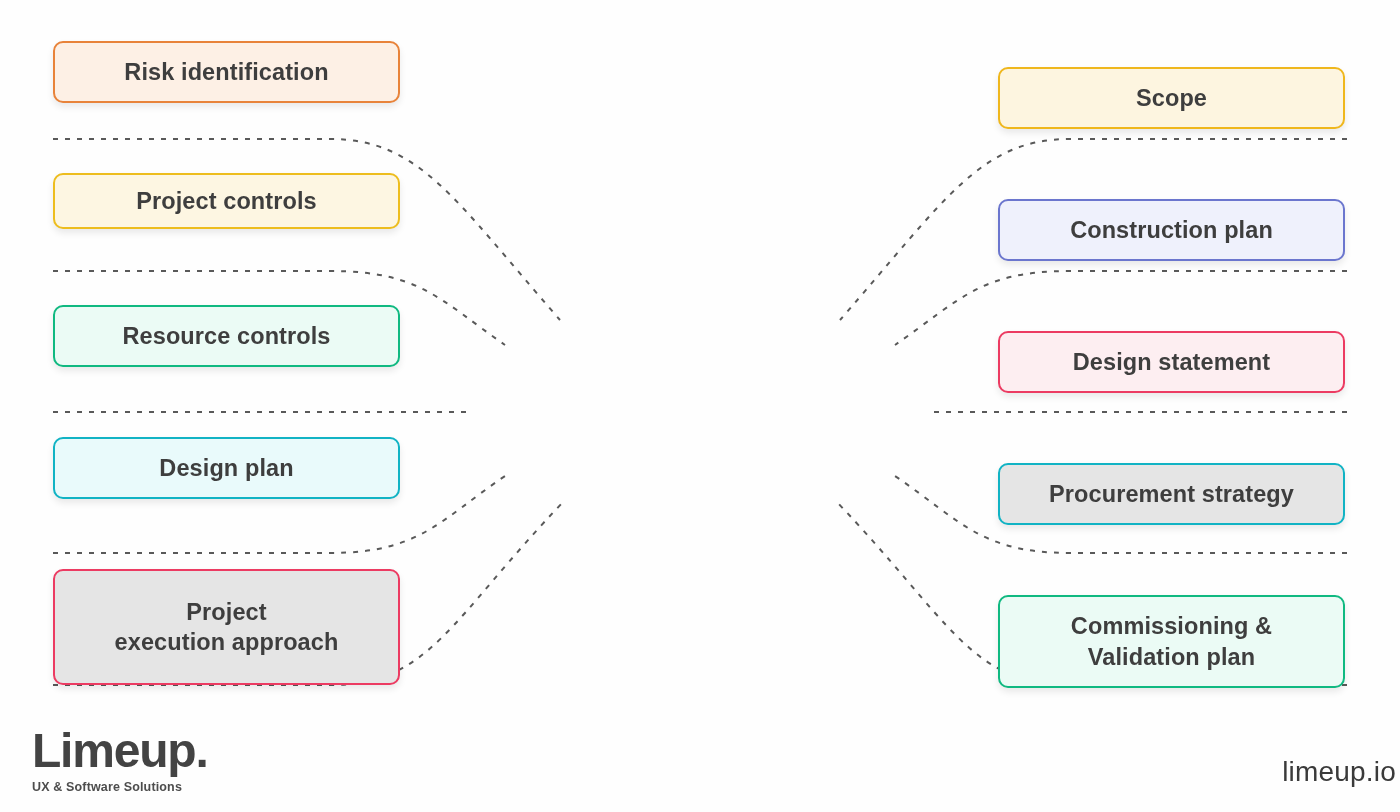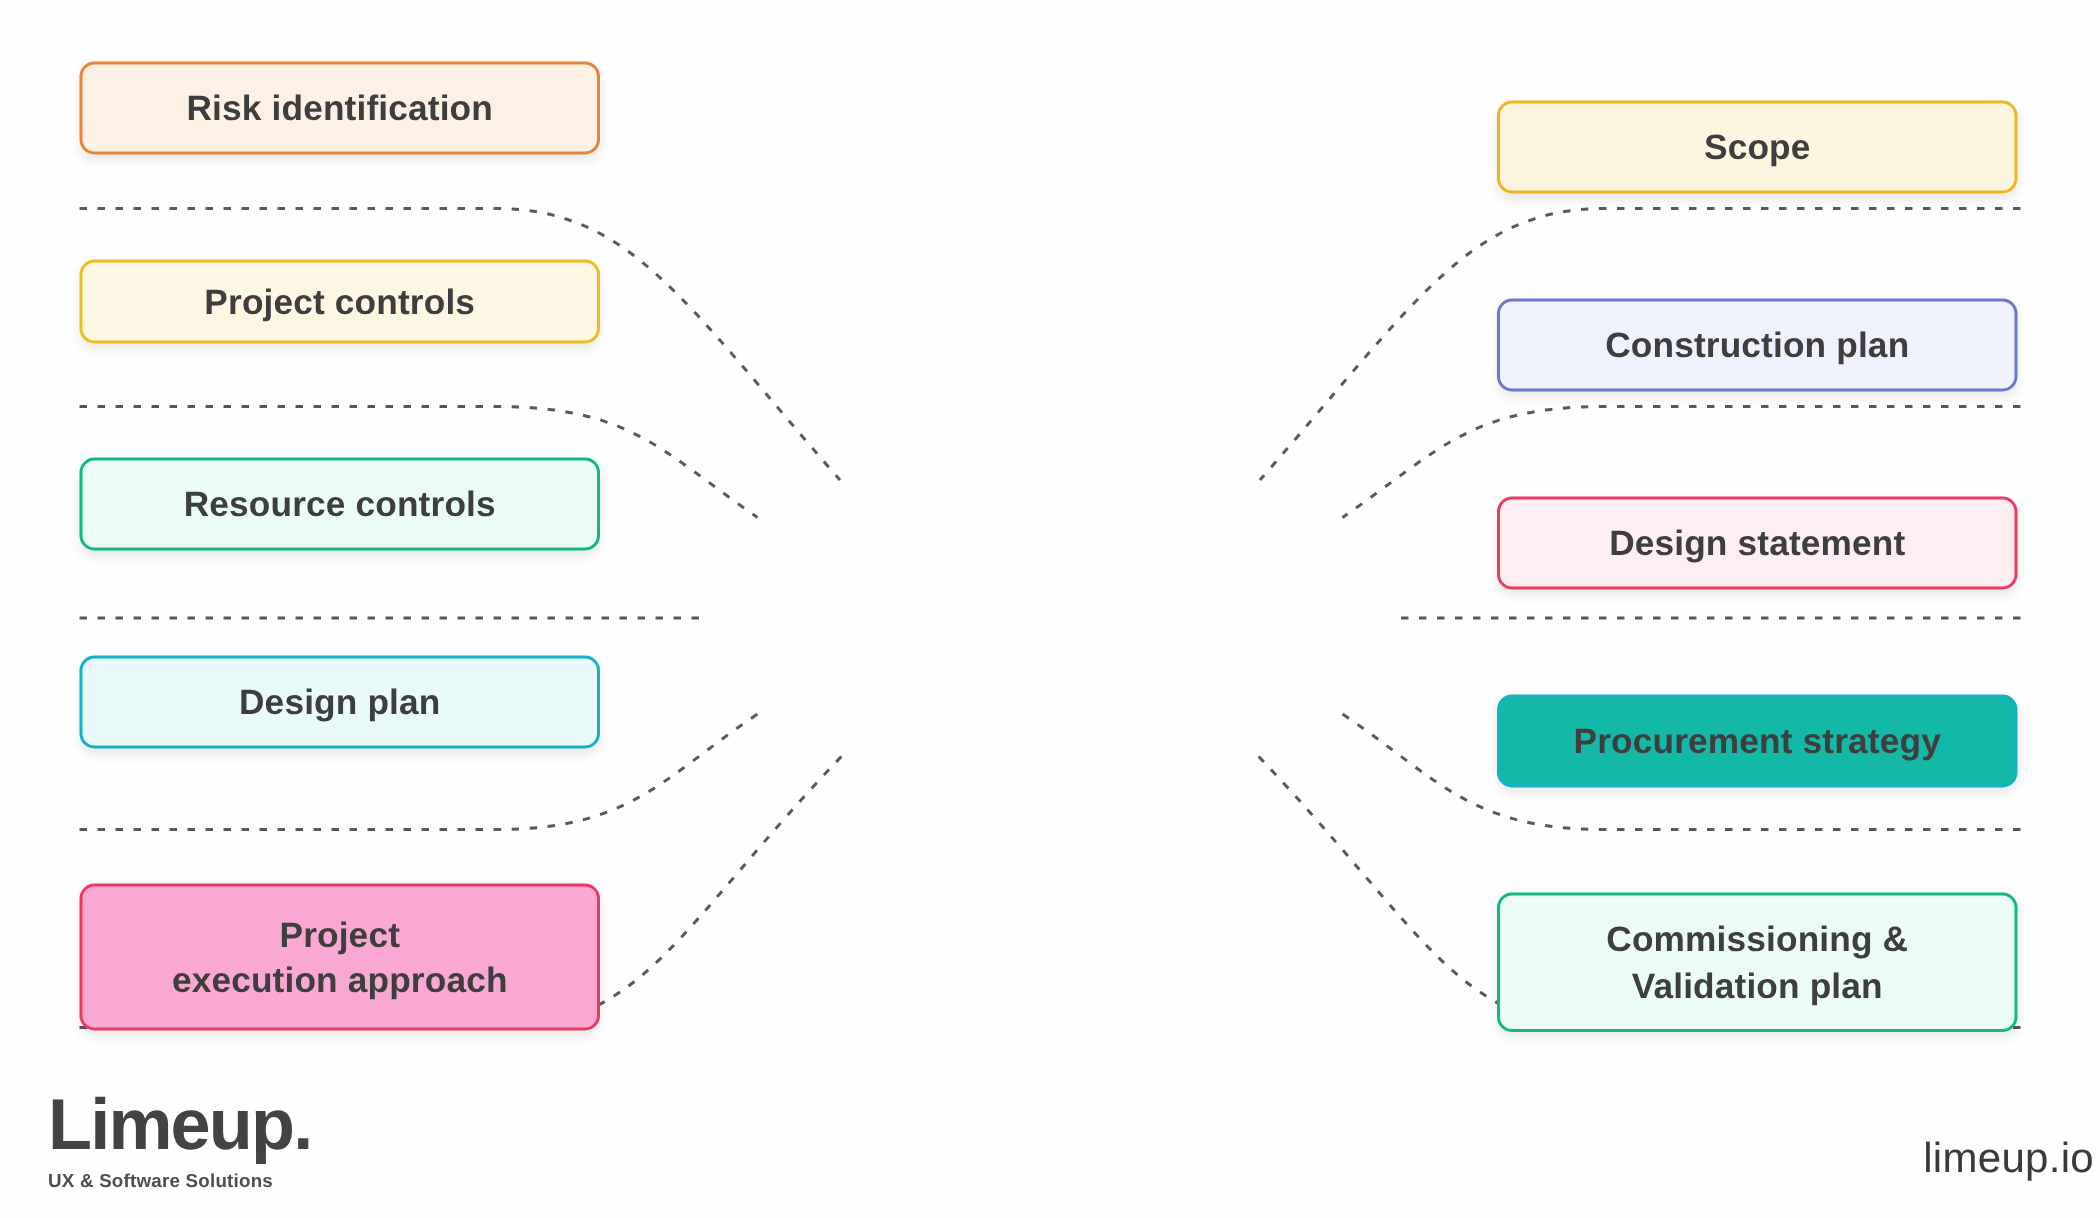--- a/index.html
+++ b/index.html
@@ -155,37 +155,37 @@
       </div>
       <div class="node left" style="top: 173px; height: 56px; border-color: rgb(237, 189, 30); background: rgb(253, 246, 226);">
         <span class="label">Project controls</span>
       </div>
       <div class="node left" style="top: 305px; height: 62px; border-color: rgb(16, 185, 129); background: rgb(235, 251, 245);">
         <span class="label">Resource controls</span>
       </div>
       <div class="node left" style="top: 437px; height: 62px; border-color: rgb(17, 179, 196); background: rgb(233, 250, 251);">
         <span class="label">Design plan</span>
       </div>
-      <div class="node left" style="top: 569px; height: 98px; border-color: rgb(236, 59, 98); background: #f9a8d4; margin-top: 20px;">
+      <div class="node left" style="top: 569px; height: 116px; border-color: rgb(236, 59, 98); background: #e5e5e5;">
         <span class="label">Project
 execution approach</span>
       </div>
     </div>
 
   <div id="right-column">
       <div class="node right" style="top: 41px; height: 62px; border-color: rgb(239, 183, 29); background: rgb(253, 245, 224);">
         <span class="label">Scope</span>
       </div>
       <div class="node right" style="top: 173px; height: 62px; border-color: rgb(107, 118, 206); background: rgb(239, 241, 252);">
         <span class="label">Construction plan</span>
       </div>
       <div class="node right" style="top: 305px; height: 62px; border-color: rgb(236, 59, 98); background: rgb(253, 238, 241);">
         <span class="label">Design statement</span>
       </div>
-      <div class="node right" style="top: 437px; height: 62px; border-color: rgb(17, 179, 196); background: #14b8a6;">
+      <div class="node right" style="top: 437px; height: 62px; border-color: rgb(17, 179, 196); background: #e5e5e5;">
         <span class="label">Procurement strategy</span>
       </div>
       <div class="node right" style="top: 569px; height: 93px; border-color: rgb(16, 185, 129); background: rgb(235, 251, 245);">
         <span class="label">Commissioning &amp;
 Validation plan</span>
       </div>
     </div>
 
 
   <div id="logo-block">

